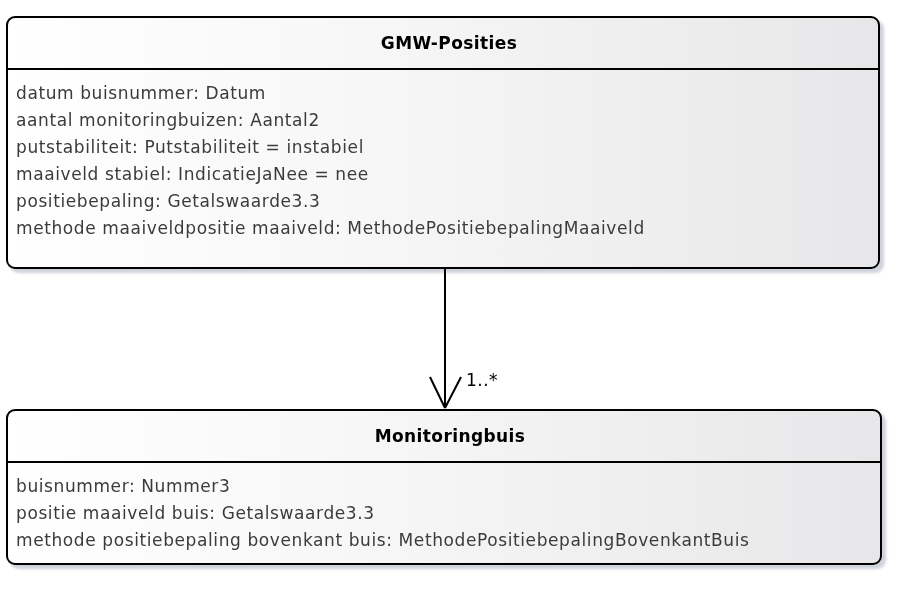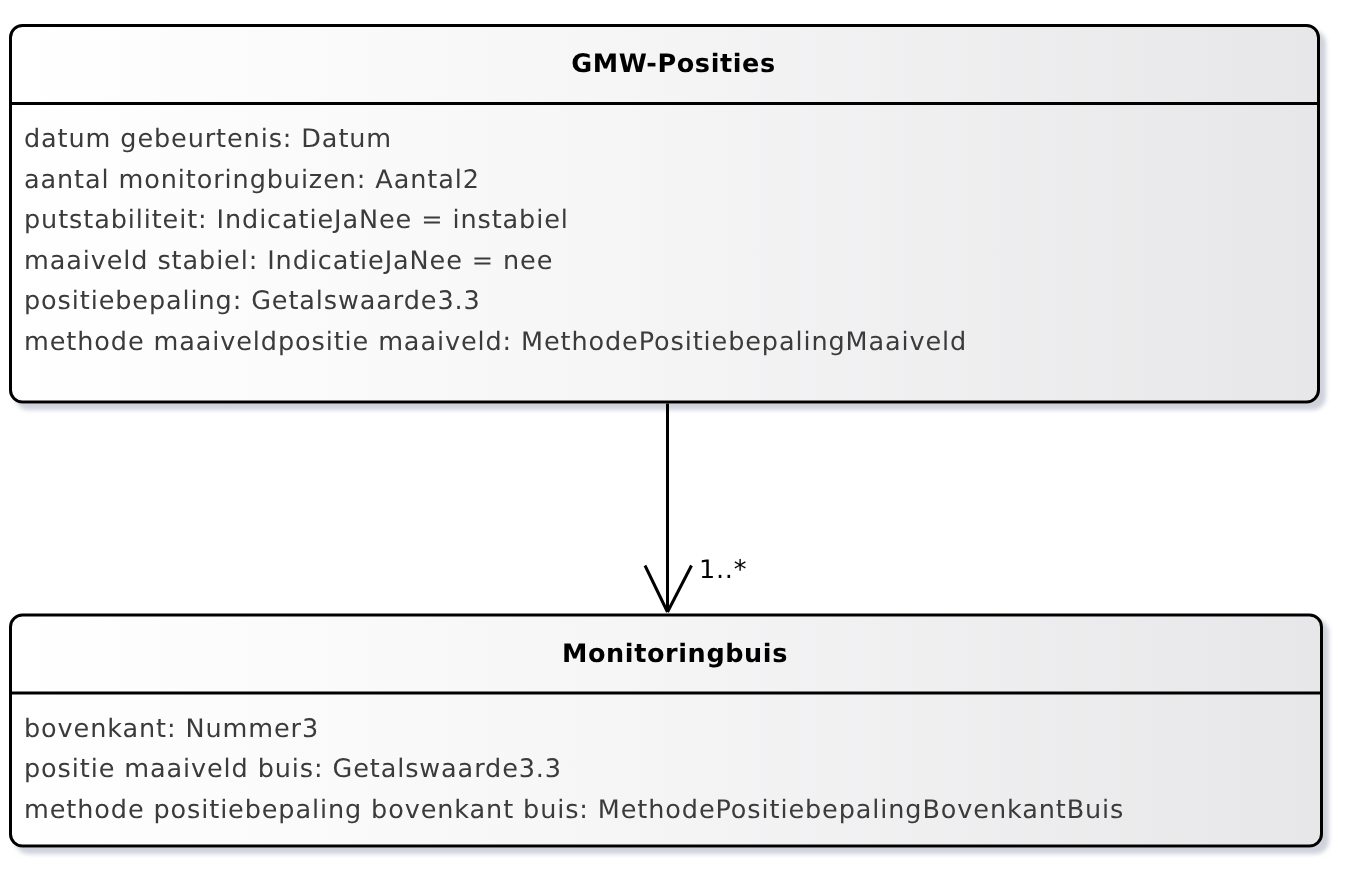--- a/index.html
+++ b/index.html
@@ -77,40 +77,40 @@
 </head>
 <body>
 
 <div class="canvas">
 
   <div class="class-box" id="box-gmw">
     <div class="class-header">
       <span class="class-title">GMW-Posities</span>
     </div>
     <div class="class-attrs">
-      <div class="attr-line">datum gebeurtenis: Datum</div>
+      <div class="attr-line">datum buisnummer: Datum</div>
       <div class="attr-line">aantal monitoringbuizen: Aantal2</div>
-      <div class="attr-line">putstabiliteit: IndicatieJaNee = instabiel</div>
+      <div class="attr-line">putstabiliteit: Putstabiliteit = instabiel</div>
       <div class="attr-line">maaiveld stabiel: IndicatieJaNee = nee</div>
       <div class="attr-line">positiebepaling: Getalswaarde3.3</div>
       <div class="attr-line">methode maaiveldpositie maaiveld: MethodePositiebepalingMaaiveld</div>
     </div>
   </div>
 
   <svg class="assoc-arrow-svg" width="60" height="146">
     <line x1="21" y1="3" x2="21" y2="142" stroke="#000000" stroke-width="2"></line>
     <line x1="21" y1="142" x2="6" y2="111" stroke="#000000" stroke-width="2"></line>
     <line x1="21" y1="142" x2="37" y2="111" stroke="#000000" stroke-width="2"></line>
   </svg>
   <div class="multiplicity-label">1..*</div>
 
   <div class="class-box" id="box-monitoringbuis">
     <div class="class-header">
       <span class="class-title">Monitoringbuis</span>
     </div>
     <div class="class-attrs">
-      <div class="attr-line">bovenkant: Nummer3</div>
+      <div class="attr-line">buisnummer: Nummer3</div>
       <div class="attr-line">positie maaiveld buis: Getalswaarde3.3</div>
       <div class="attr-line">methode positiebepaling bovenkant buis: MethodePositiebepalingBovenkantBuis</div>
     </div>
   </div>
 
 </div>
 
 </body></html>

